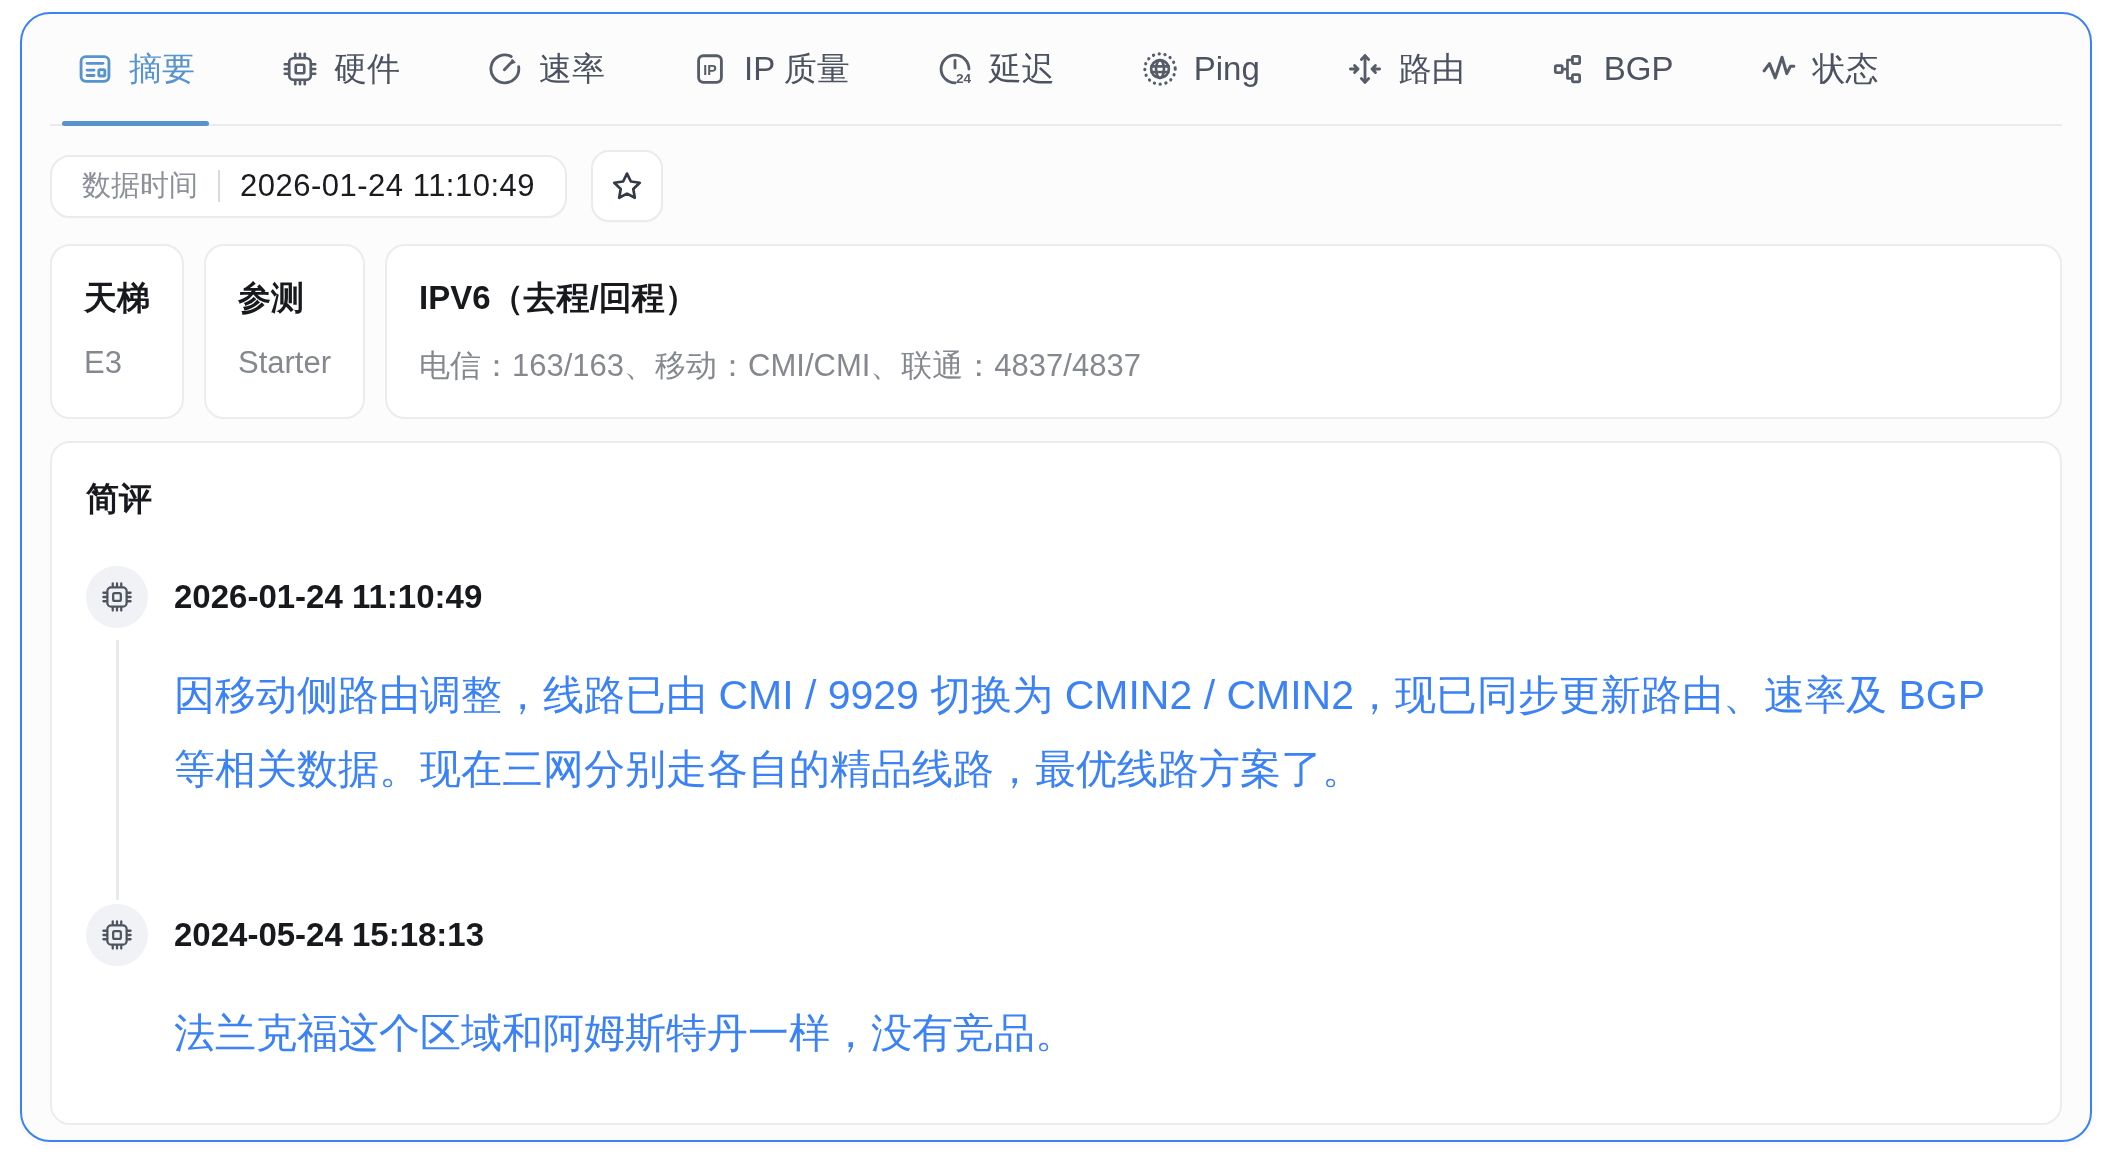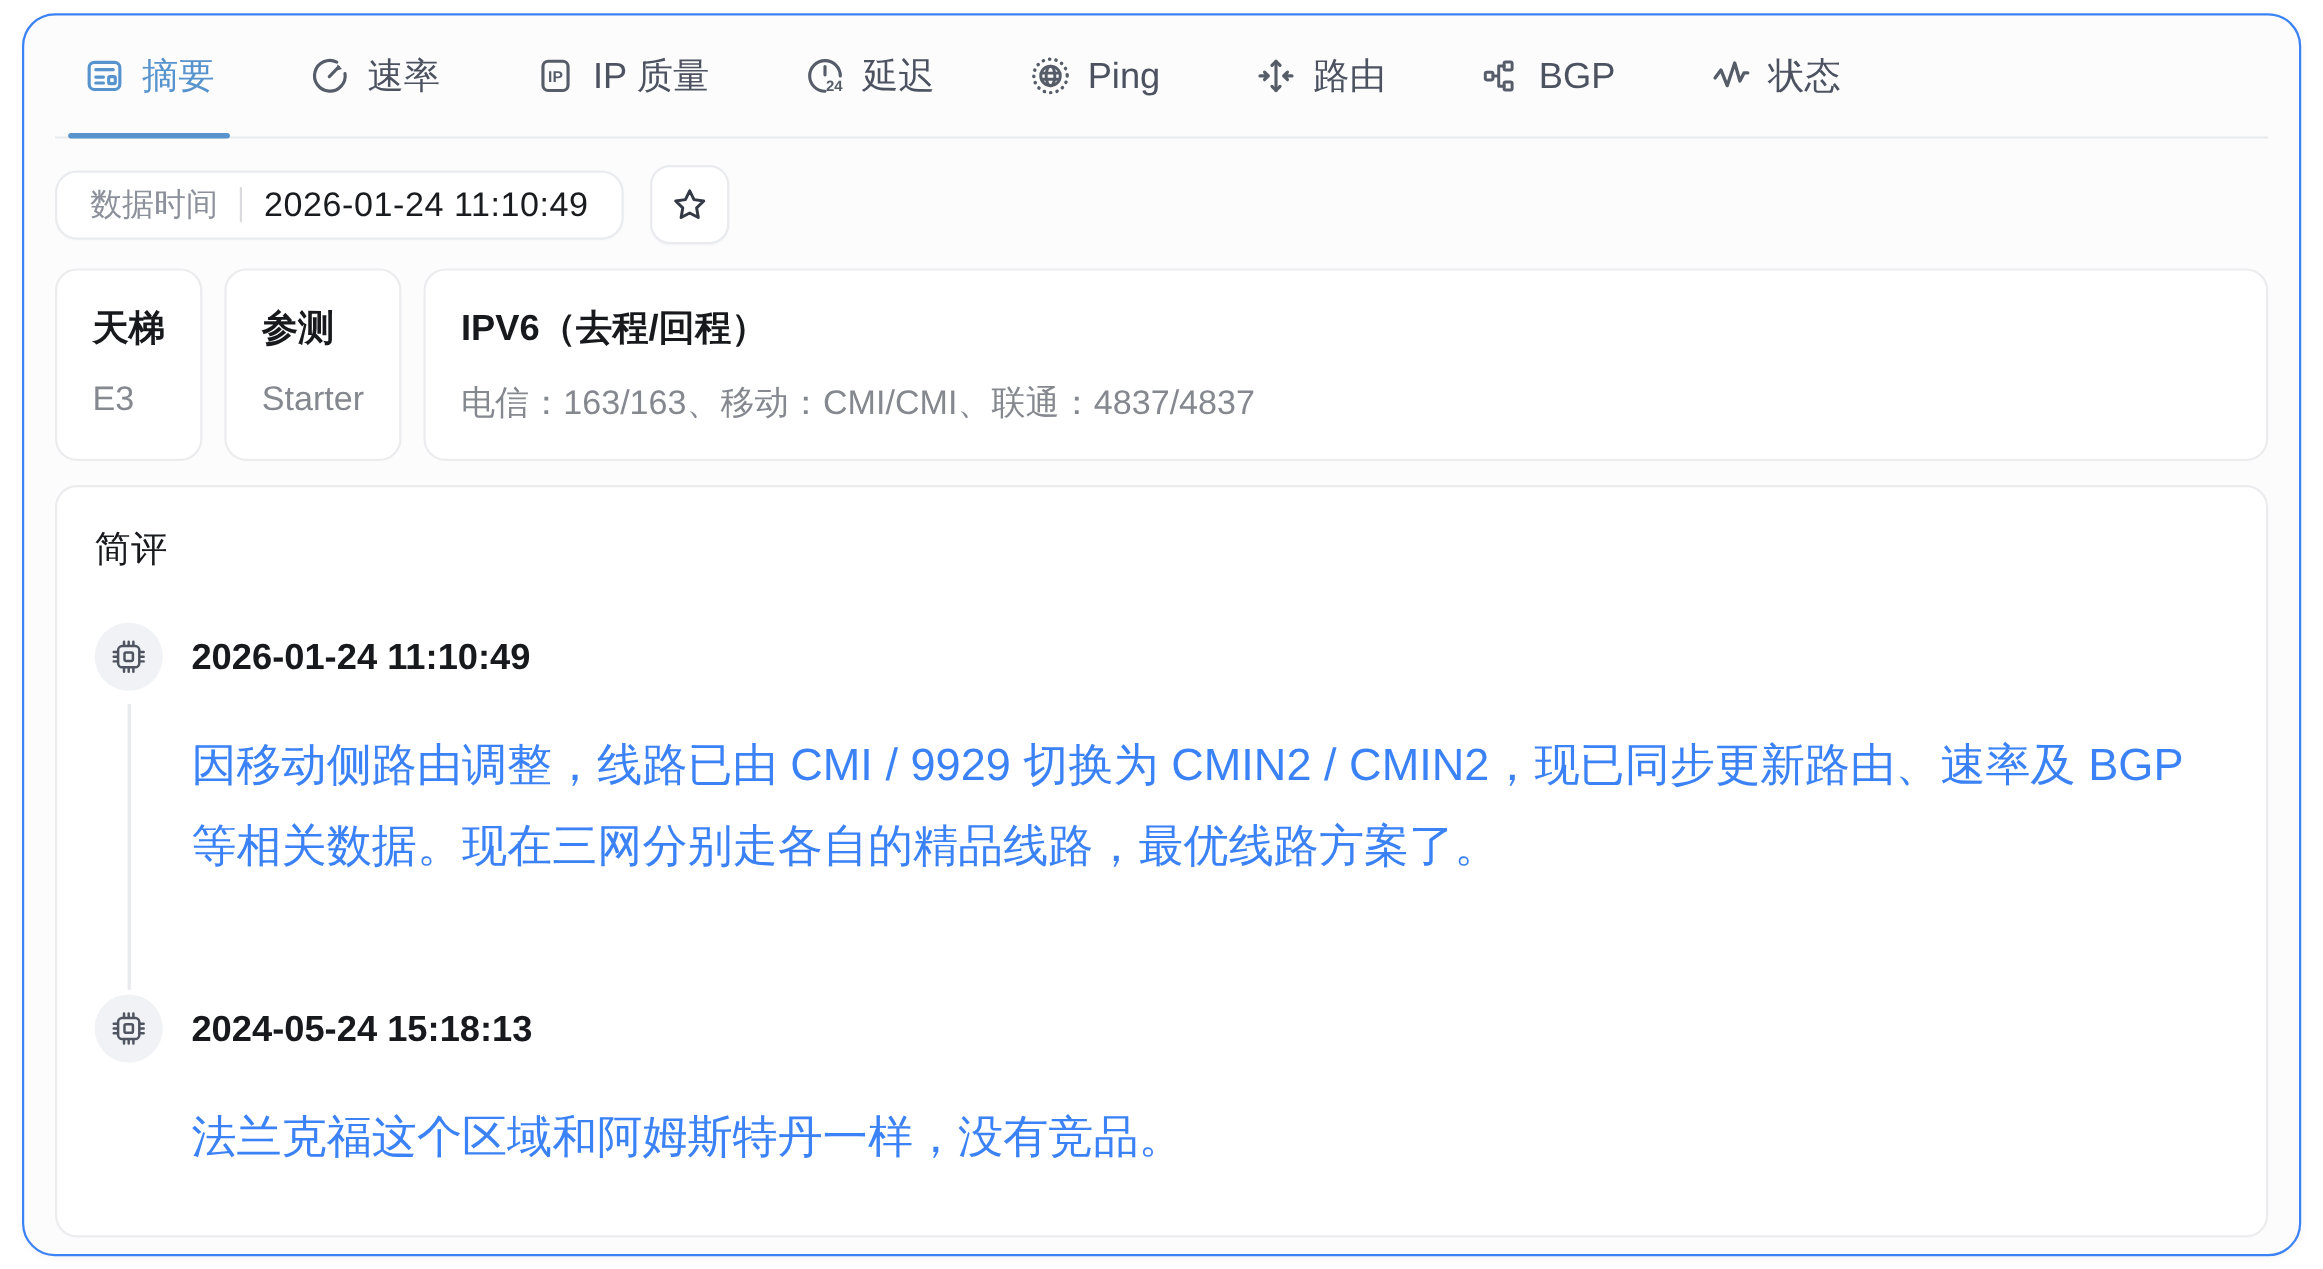--- a/index.html
+++ b/index.html
@@ -56,21 +56,21 @@
     padding:30px 32px; white-space:nowrap;
   }
   .tile-title{ font-size:33px; font-weight:700; color:#17191d; }
   .tile-value{ margin-top:24px; font-size:31px; color:#85898f; }
   .tile.grow-a{ flex:1.16; } .tile.grow-b{ flex:1; }
   
   .panel{
     margin-top:22px; background:#fff; border:2px solid #ececef;
     border-radius:20px; padding:34px 34px; height:684px;
   }
-  .panel-title{ font-size:33px; font-weight:400; color:#17191d; }
+  .panel-title{ font-size:33px; font-weight:700; color:#17191d; }
   .timeline{ margin-top:44px; }
   .entry{ position:relative; display:flex; gap:26px; }
   .entry + .entry{ margin-top:98px; }
   .entry:not(:last-child)::before{
     content:""; position:absolute; left:30px; top:74px; bottom:-94px;
     width:3px; background:#e8eaed;
   }
   .badge{
     position:relative; z-index:1; flex:none; width:62px; height:62px;
     border-radius:50%; background:#f1f2f5; color:#4f5560;
@@ -91,20 +91,30 @@
       <div class="tab active">
         <span class="ticon">
           <svg viewBox="0 0 24 24" fill="none" stroke="currentColor" stroke-width="1.8" stroke-linecap="round" stroke-linejoin="round">
             <rect x="3.2" y="4.2" width="17.6" height="15.6" rx="3"></rect>
             <path d="M7 8.4h10"></path>
             <path d="M7 12.7h4.4M7 16.1h4.4"></path>
             <rect x="14.4" y="12.4" width="3.8" height="4" rx="0.8"></rect>
           </svg>
         </span>
         <span class="tlabel">摘要</span>
+      </div>
+      <div class="tab">
+        <span class="ticon">
+          <svg viewBox="0 0 24 24" fill="none" stroke="currentColor" stroke-width="1.7" stroke-linecap="round" stroke-linejoin="round">
+            <rect x="5.2" y="5.2" width="13.6" height="13.6" rx="2.6"></rect>
+            <rect x="9.3" y="9.3" width="5.4" height="5.4" rx="1"></rect>
+            <path d="M9 2.4v2.2M12 2.4v2.2M15 2.4v2.2M9 19.4v2.2M12 19.4v2.2M15 19.4v2.2M2.4 9h2.2M2.4 12h2.2M2.4 15h2.2M19.4 9h2.2M19.4 12h2.2M19.4 15h2.2"></path>
+          </svg>
+        </span>
+        <span class="tlabel">硬件</span>
       </div>
       <div class="tab">
         <span class="ticon">
           <svg viewBox="0 0 24 24" fill="none" stroke="currentColor" stroke-width="1.8" stroke-linecap="round" stroke-linejoin="round">
             <path d="M15.9 4.1 A8.8 8.8 0 1 0 20.6 10.6"></path>
             <path d="M11.6 12.4 16.9 7"></path>
             <path d="M16.3 5.5l2.6 2.5-3.4 1.1z" fill="currentColor" stroke="none"></path>
           </svg>
         </span>
         <span class="tlabel">速率</span>

